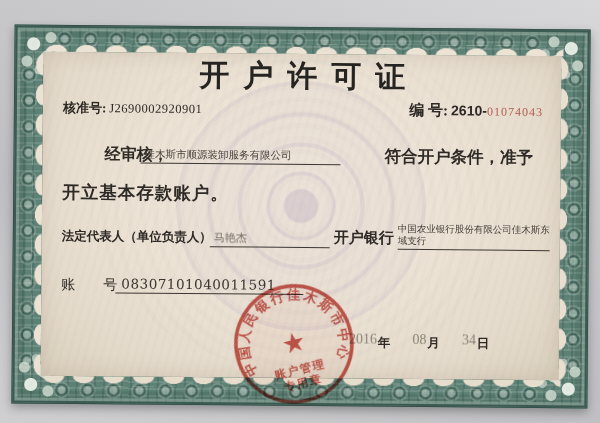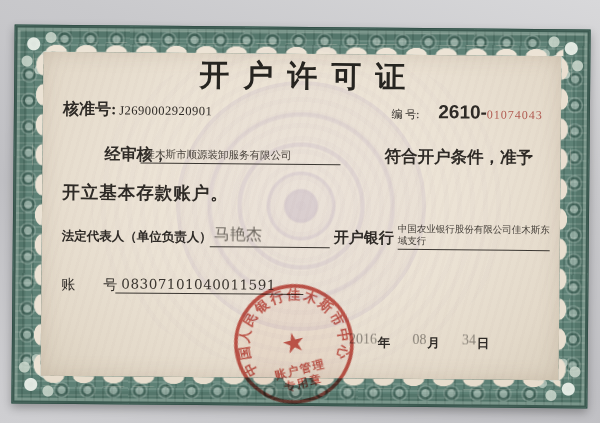--- a/index.html
+++ b/index.html
@@ -57,35 +57,35 @@
     background:
       radial-gradient(circle,rgba(178,160,188,.40) 0 9%,rgba(178,160,188,.10) 10% 17%,rgba(178,160,188,.34) 18% 19%,rgba(178,160,188,.08) 20% 33%,rgba(178,160,188,.30) 34% 35.5%,rgba(178,160,188,.07) 36.5% 50%,rgba(178,160,188,.26) 51% 52.5%,rgba(178,160,188,.06) 53.5% 68%,rgba(178,160,188,.22) 69% 70.5%,rgba(178,160,188,0) 72%);}
   .rosette-halo{position:absolute;left:50%;top:47%;width:420px;height:330px;transform:translate(-50%,-50%);
     border-radius:50%;pointer-events:none;opacity:.5;
     background:repeating-radial-gradient(circle,rgba(160,140,160,.07) 0 5px,rgba(0,0,0,0) 5px 13px);}
   
   .txt{position:absolute;color:#2e2a26;}
   .title{top:2px;left:0;right:0;text-align:center;font-size:30px;font-weight:bold;
     letter-spacing:14px;text-indent:14px;color:#262420;}
   .approval{left:20px;top:47px;font-size:12px;}
-  .approval .lab{font-weight:bold;font-size:16px;text-align:center;}
+  .approval .lab{font-weight:bold;font-size:13px;text-align:center;}
   .approval .val{font-size:12.5px;letter-spacing:.5px;font-family:Liberation Serif, serif;}
   .serial{right:18px;top:46px;font-size:12px;}
-  .serial .lab{font-weight:normal;font-size:11px;}
-  .serial .pre{font-weight:bold;font-size:19px;font-family:"Liberation Sans","DejaVu Sans",sans-serif;margin-left:16px;}
+  .serial .lab{font-weight:bold;font-size:15px;}
+  .serial .pre{font-weight:bold;font-size:14px;font-family:"Liberation Sans","DejaVu Sans",sans-serif;}
   .serial .val{color:#a8453c;font-size:12px;letter-spacing:1px;opacity:.85;margin-top:44px;}
   .reviewed{left:62px;top:92px;font-size:16px;font-weight:bold;}
   .company-line{left:98px;top:88px;width:200px;height:22px;border-bottom:1px solid #3c3833;
     display:flex;align-items:flex-end;}
   .company-line span{font-size:10.5px;color:#4a443d;padding:0 2px 1px 4px;white-space:nowrap;}
   .approved{left:342px;top:91px;font-size:16.5px;font-weight:bold;}
   .account-type{left:20px;top:128px;font-size:17.5px;font-weight:bold;letter-spacing:1px;}
   .rep-label{left:20px;top:176px;font-size:12.5px;font-weight:bold;}
   .rep-line{left:168px;top:172px;width:120px;height:21px;border-bottom:1px solid #3c3833;display:flex;align-items:flex-end;}
-  .rep-line span{font-size:16px;color:#6e6860;padding:0 2px 1px 4px;filter:blur(.2px);}
+  .rep-line span{font-size:11px;color:#6e6860;padding:0 2px 1px 4px;filter:blur(.2px);}
   .bank-label{left:292px;top:174px;font-size:15px;font-weight:bold;}
   .bank-line{left:356px;top:156px;width:152px;height:38px;border-bottom:1px solid #3c3833;
     display:flex;align-items:flex-end;}
   .bank-line span{font-size:9.5px;line-height:11.5px;color:#443f39;padding-bottom:2px;}
   .acct-label{left:20px;top:224px;font-size:14px;font-weight:normal;}
   .acct-line{left:74px;top:216px;width:188px;height:24px;border-bottom:1px solid #3c3833;display:flex;align-items:flex-end;}
   .acct-line span{font-size:13.5px;letter-spacing:.5px;color:#3a352f;padding:0 2px 1px 6px;font-family:"DejaVu Serif","Liberation Serif",serif;}
   .issuer{left:336px;top:258px;font-size:13px;font-weight:bold;}
   .date-row{left:308px;top:280px;font-size:12.5px;font-weight:bold;white-space:nowrap;}
   .date-row .stamp{font-weight:normal;font-size:14px;color:rgba(112,106,97,.8);position:relative;top:-3px;margin-right:1px;filter:blur(.2px);}

